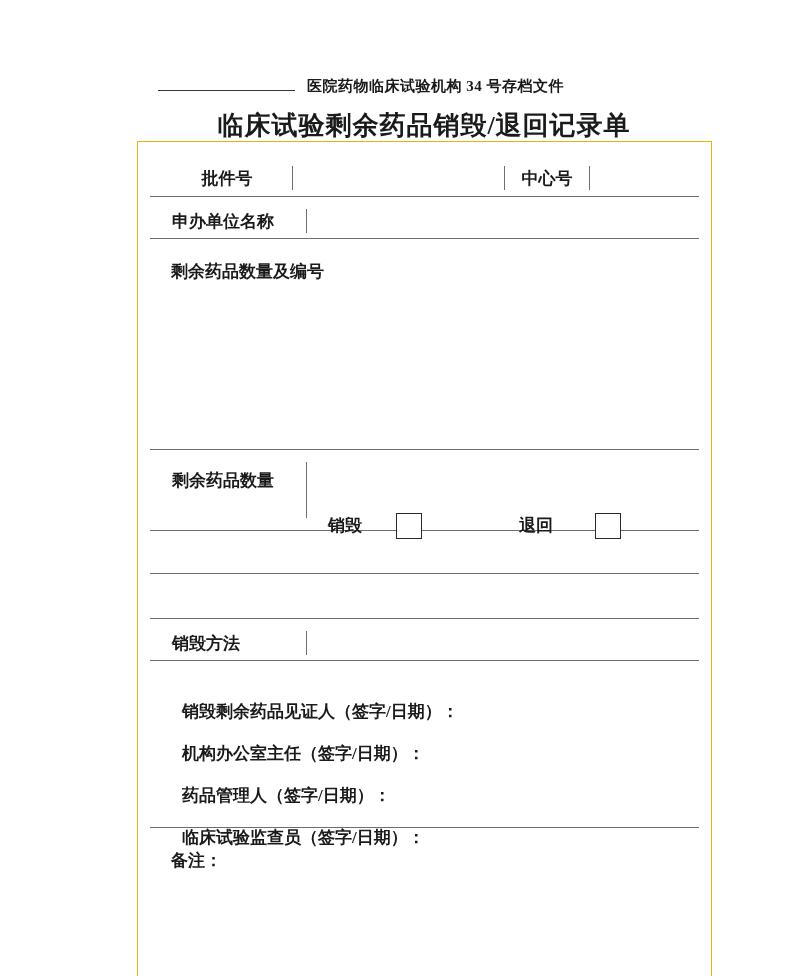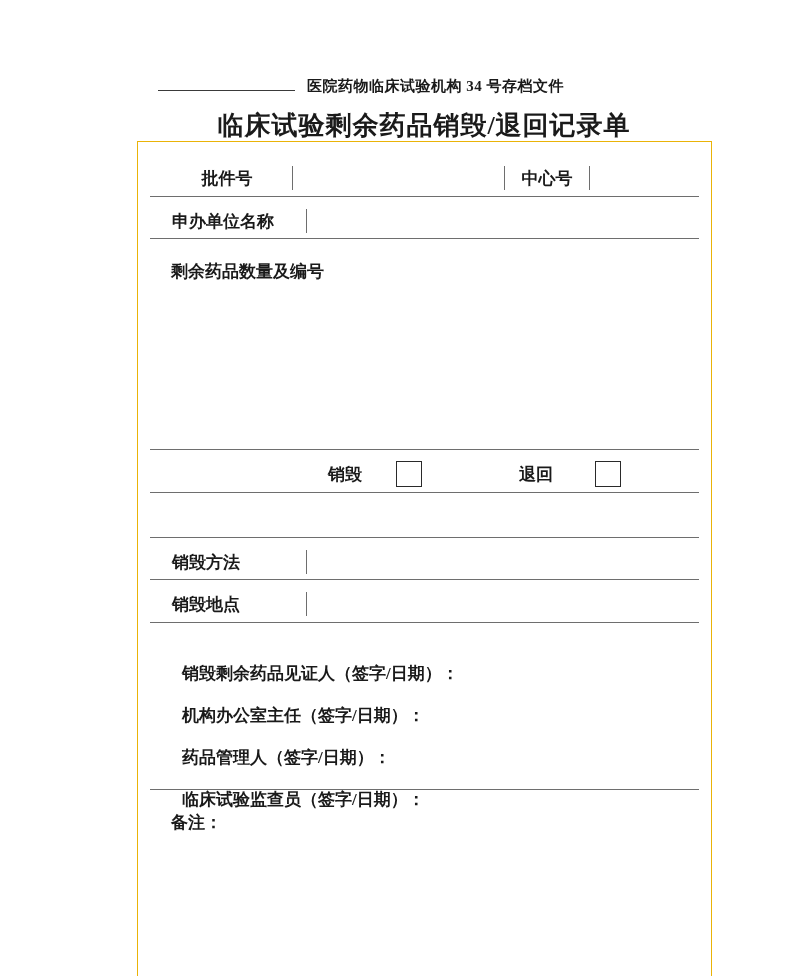--- a/index.html
+++ b/index.html
@@ -74,21 +74,21 @@
     align-items: flex-start;
     padding: 9px 10px 0 9px;
     text-align: center;
   }
   
   .r1  { height: 43px; }
   .r2  { height: 42px; }
   .r3  { height: 41px; }
   .r4  { height: 211px; }
   .r5  { height: 81px; }
-  .r6  { height: 43px; }
+  .r6  { height: 43px; align-items: flex-end; }
   .r7  { height: 45px; }
   .r8  { height: 42px; }
   .r9  { height: 43px; }
   .r10 { height: 167px; }
   .r11 { height: 81px; }
   
   .w-c1 { width: 130px; }
   .w-c2 { width: 212px; }
   .w-c3 { width: 85px; }
   .w-label { width: 144px; }
@@ -150,43 +150,43 @@
     <div class="row r2">
       <div class="cell pad w-label">申办单位名称</div>
       <div class="cell flex1"></div>
     </div>
 
 
     <div class="row r4">
       <div class="cell topleft flex1">剩余药品数量及编号</div>
     </div>
 
+    <div class="row r5">
+      <div class="cell toppad w-label">剩余药品数量</div>
+      <div class="cell flex1"></div>
+    </div>
 
     <div class="row r6">
       <div class="checkrow">
         <span>销毁</span>
         <span class="checkbox gap-a"></span>
         <span class="gap-b">退回</span>
         <span class="checkbox gap-c"></span>
       </div>
     </div>
 
     <div class="row r7">
       <div class="cell flex1"></div>
     </div>
 
     <div class="row r8">
       <div class="cell pad w-label">销毁方法</div>
       <div class="cell flex1"></div>
     </div>
 
-    <div class="row r9">
-      <div class="cell pad w-label">销毁地点</div>
-      <div class="cell flex1"></div>
-    </div>
 
     <div class="row r10">
       <div class="sig-cell">
         <div class="sig-line">销毁剩余药品见证人（签字/日期）：</div>
         <div class="sig-line">机构办公室主任（签字/日期）：</div>
         <div class="sig-line">药品管理人（签字/日期）：</div>
         <div class="sig-line">临床试验监查员（签字/日期）：</div>
       </div>
     </div>
 

